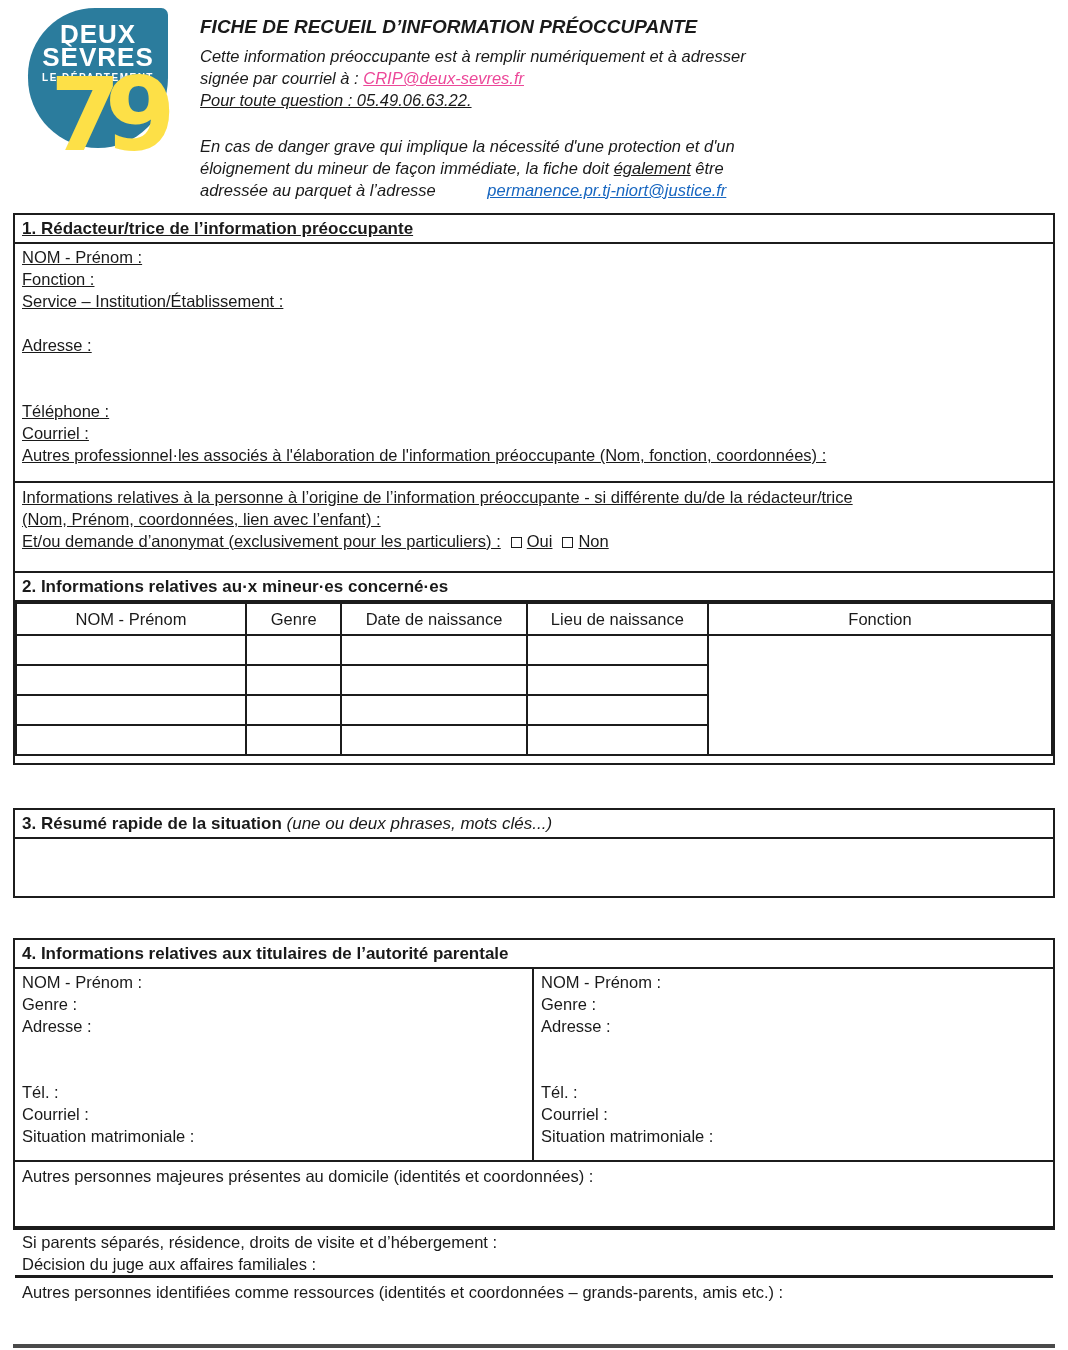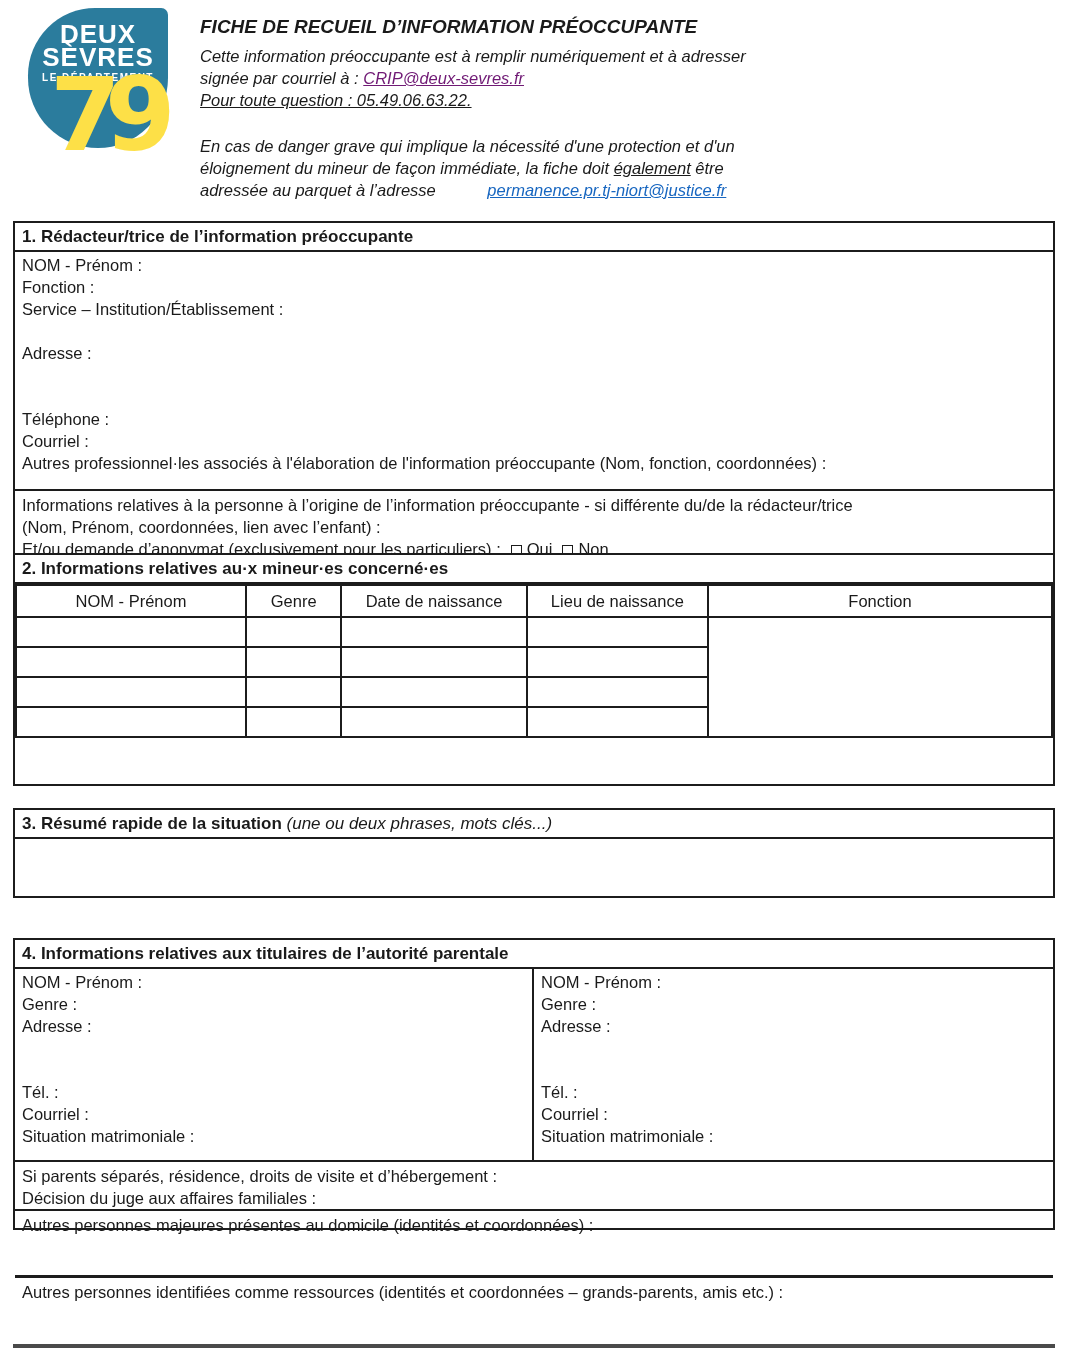--- a/index.html
+++ b/index.html
@@ -33,27 +33,27 @@
   .hline { font-size: 16.5px; line-height: 22px; }
   .u { text-decoration: underline; }
   .link { text-decoration: underline; cursor: pointer; }
   .alert-block { margin-top: 24px; }
   
   .sec { position: absolute; left: 13px; width: 1042px; border: 2px solid #1c1c1c; background:#fff; }
   .sec-title { font-weight: bold; font-size: 17px; padding: 3px 7px 3px; border-bottom: 2px solid #1c1c1c; line-height: 21px; }
   .sec-title .note { font-weight: normal; font-style: italic; }
   .field-line { min-height: 22px; line-height: 22px; padding: 0 7px; }
   
-  #sec1 { top: 221px; height: 422px; }
+  #sec1 { top: 213px; height: 422px; text-decoration: underline; }
   .s1-body { height: 237px; padding-top: 2px; }
   .s1-origin { border-top: 2px solid #1c1c1c; padding: 3px 0 0; }
   .cb { display: inline-block; width: 11px; height: 11px; border: 1.6px solid #1c1c1c;
         margin: 0 5px -1px 10px; }
   
-  #sec2 { top: 553px; height: 233px; }
+  #sec2 { top: 571px; height: 194px; }
   .minors-table { width: 100%; border-collapse: collapse; table-layout: fixed; }
   .minors-table th, .minors-table td { border: 2px solid #1c1c1c; font-weight: normal;
       font-size: 16.5px; text-align: center; }
   .minors-table th { height: 32px; }
   .minors-table td { height: 30px; }
   .minors-table .c1 { width: 22.2%; } .minors-table .c2 { width: 9.2%; }
   .minors-table .c3 { width: 17.9%; } .minors-table .c4 { width: 17.5%; }
   .minors-table .c5 { width: 33.2%; }
   
   #sec3 { top: 808px; height: 90px; }
@@ -78,21 +78,21 @@
     <div>DEUX</div>
     <div>SÈVRES</div>
   </div>
   <div class="logo-sub">LE DÉPARTEMENT</div>
   <div class="logo-79">79</div>
 </div>
 
 <div class="header-text">
   <h1>FICHE DE RECUEIL D’INFORMATION PRÉOCCUPANTE</h1>
   <div class="hline">Cette information préoccupante est à remplir numériquement et à adresser</div>
-  <div class="hline"><span>signée par courriel à : </span><span class="link" style="color: #701a75;">CRIP@deux-sevres.fr</span></div>
+  <div class="hline"><span>signée par courriel à : </span><span class="link" style="color: #ec4899;">CRIP@deux-sevres.fr</span></div>
   <div class="hline u">Pour toute question : 05.49.06.63.22.</div>
   <div class="alert-block">
     <div class="hline">En cas de danger grave qui implique la nécessité d'une protection et d'un</div>
     <div class="hline"><span>éloignement du mineur de façon immédiate, la fiche doit </span><span class="u">également</span><span> être</span></div>
     <div class="hline"><span>adressée au parquet à l’adresse </span><span class="link" style="color: rgb(23, 102, 192); padding-left: 47px;">permanence.pr.tj-niort@justice.fr</span></div>
   </div>
 </div>
 
 <div class="sec" id="sec1">
   <div class="sec-title">1. Rédacteur/trice de l’information préoccupante</div>
@@ -181,25 +181,25 @@
     <div class="col">
       <div class="field-line">NOM - Prénom :</div>
       <div class="field-line">Genre :</div>
       <div class="field-line">Adresse :</div>
       <div class="col-spacer"></div>
       <div class="field-line">Tél. :</div>
       <div class="field-line">Courriel :</div>
       <div class="field-line">Situation matrimoniale :</div>
     </div>
   </div>
+  <div class="s4-row adults">
+    <div class="field-line">Autres personnes majeures présentes au domicile (identités et coordonnées) :</div>
+  </div>
   <div class="s4-row">
     <div class="field-line">Si parents séparés, résidence, droits de visite et d’hébergement :</div>
     <div class="field-line">Décision du juge aux affaires familiales :</div>
   </div>
-  <div class="s4-row adults">
-    <div class="field-line">Autres personnes majeures présentes au domicile (identités et coordonnées) :</div>
-  </div>
   <div class="s4-row resources">
     <div class="field-line">Autres personnes identifiées comme ressources (identités et coordonnées – grands-parents, amis etc.) :</div>
   </div>
 </div>
 
 <div class="bottom-sliver"></div>
 
 </body></html>

